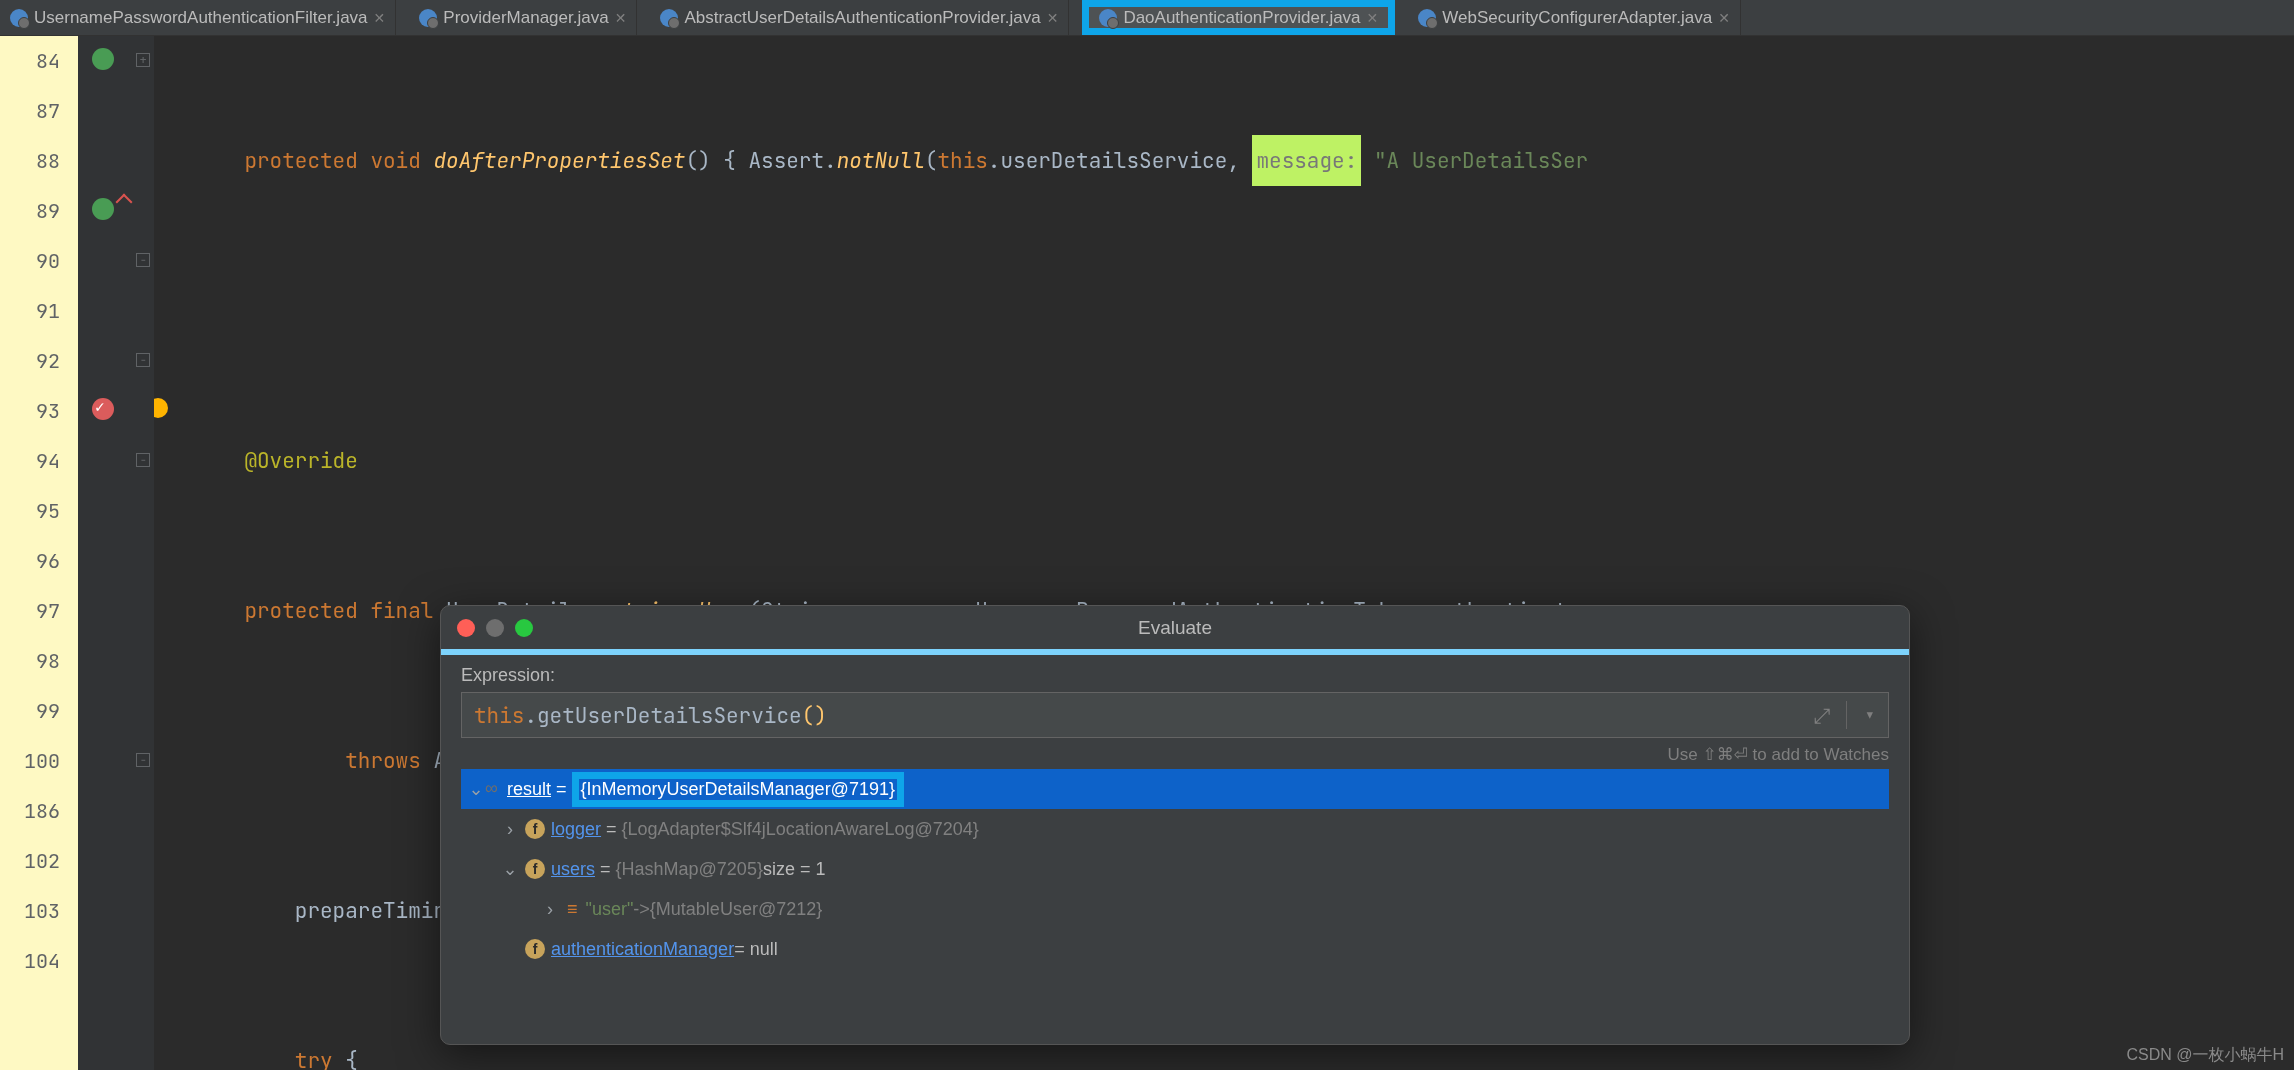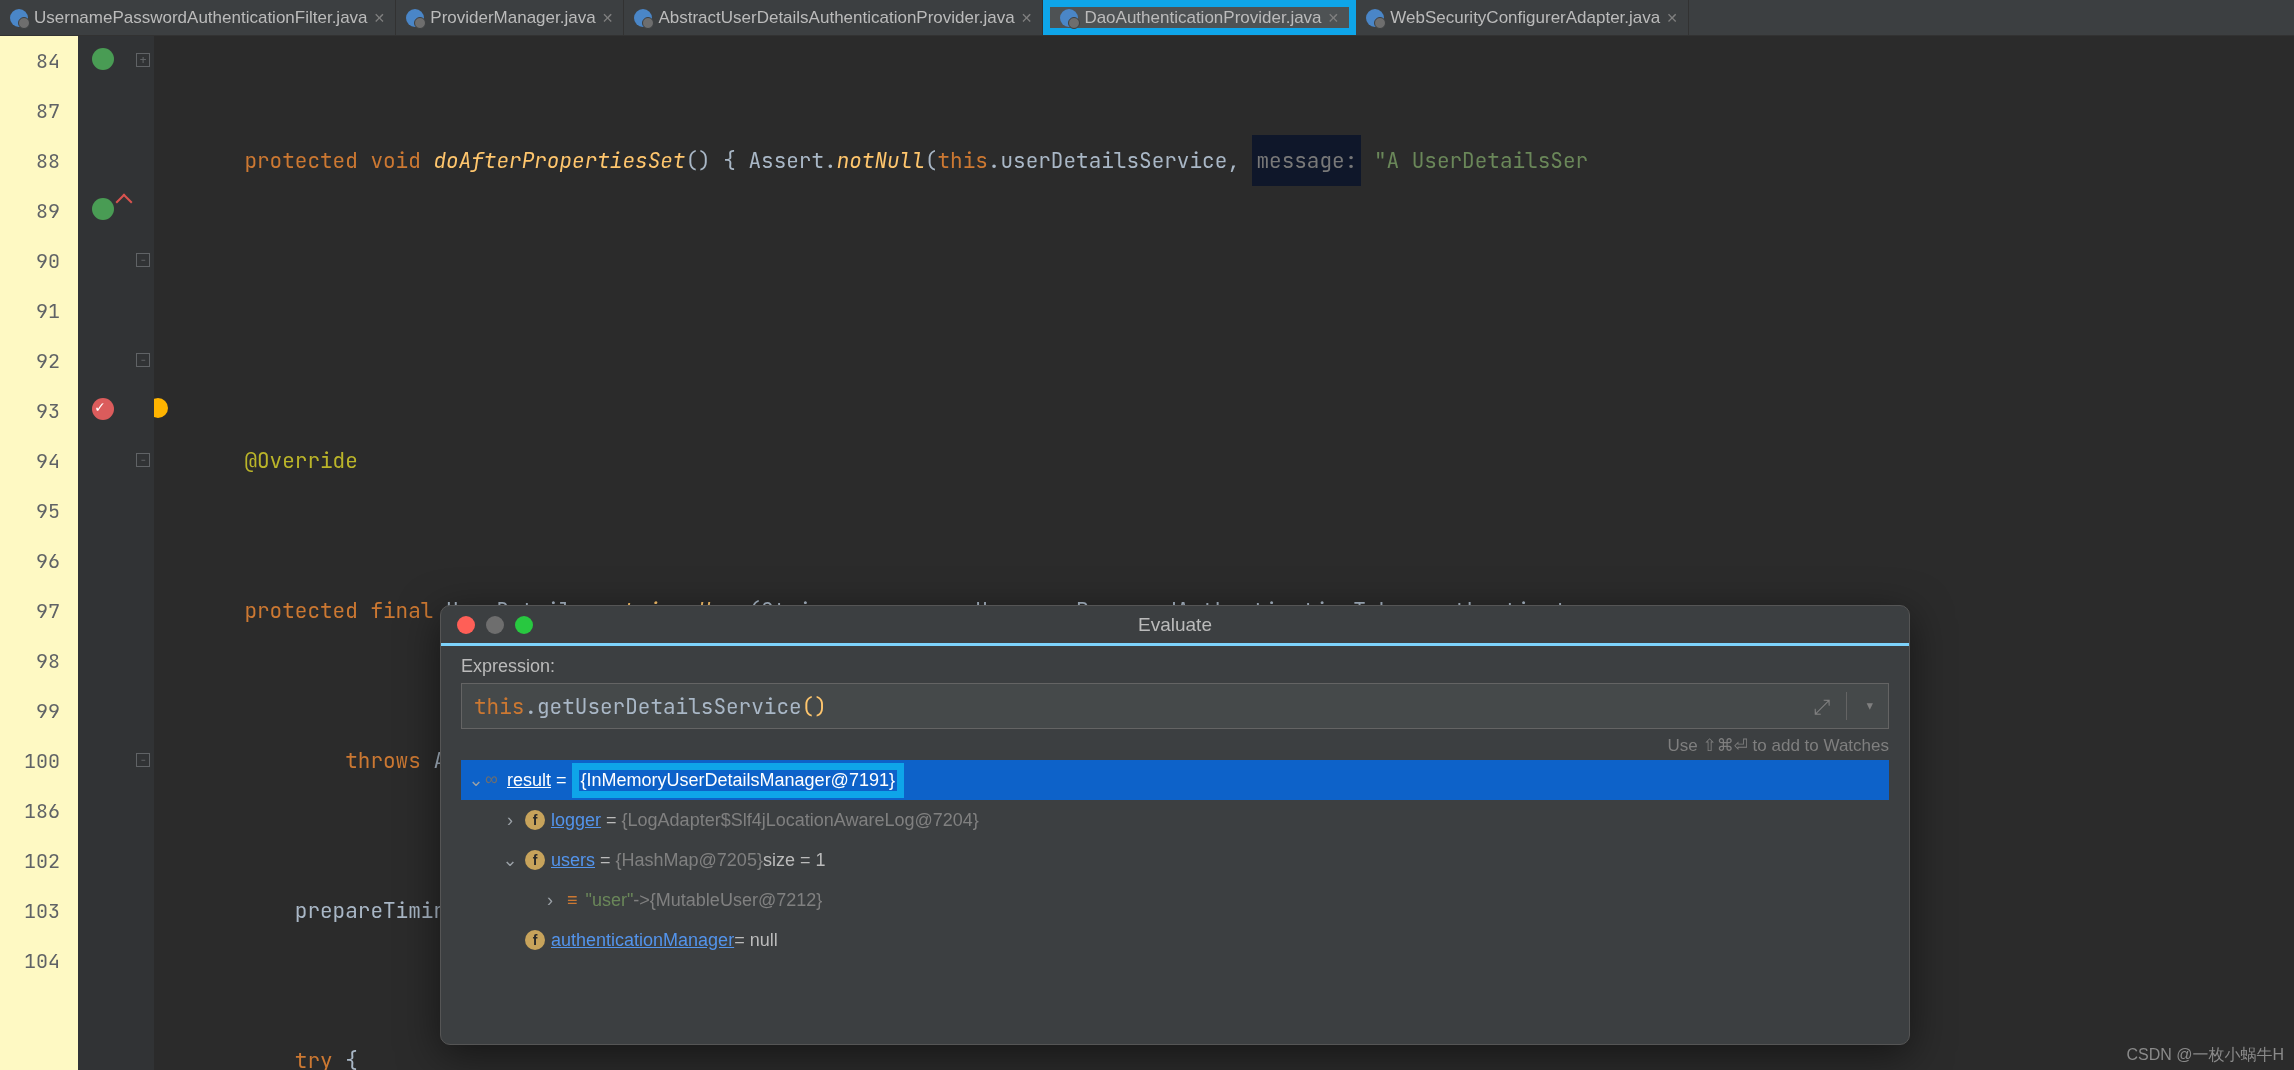--- a/index.html
+++ b/index.html
@@ -1,19 +1,19 @@
 <!DOCTYPE html>
 <html><head>
 <meta charset="utf-8">
 <style>
 * { margin:0; padding:0; box-sizing:border-box; }
 body { font-family: "JetBrains Mono", Menlo, Consolas, monospace; background:#2b2b2b; color:#a9b7c6; font-size:21px; overflow:hidden; width:2294px; height:1070px; position:relative; }
 
 
-.tabbar { display:flex; align-items:center; height:36px; background:#3c3f41; border-bottom:1px solid #323232; font-size:17px; font-family:-apple-system, "Segoe UI", sans-serif; }
+.tabbar { display:flex; align-items:center; height:36px; background:#3c3f41; border-bottom:1px solid #323232; font-size:17px; font-family:-apple-system, "Segoe UI", sans-serif;gap:13px; }
 .tab { display:flex; align-items:center; gap:6px; padding:0 10px; height:100%; color:#bbbbbb; border-right:1px solid #323232; cursor:pointer; }
 .tab.active { background:#4e5254; border:7px solid #0ea5e9; }
 .tab .ficon { width:18px; height:18px; display:inline-block; border-radius:50%; background:#4a86c7; position:relative; }
 .tab .ficon::after { content:""; position:absolute; right:-2px; bottom:-2px; width:10px; height:10px; border-radius:50%; background:#6e6e6e; border:1px solid #3c3f41; }
 .tab .close { color:#7f7f7f; font-size:14px; }
 
 
 .editor { display:flex; height:calc(100% - 36px); }
 .gutter { width:78px; background:#fef9c3; color:#606366; text-align:right; padding-right:18px; font-size:20px; line-height:50px; }
 .gutter .g { position:relative; }
@@ -29,25 +29,25 @@
 .foldmk { position:absolute; width:14px; height:14px; border:1px solid #606366; background:#313335; left:2px; display:flex; align-items:center; justify-content:center; color:#606366; font-size:12px; }
 
 .code { flex:1; position:relative; line-height:50px; white-space:pre; overflow:hidden; }
 .line { padding-left:40px; height:50px; }
 
 
 .kw { color:#cc7832; }
 .ann { color:#bbb529; }
 .mth { color:#ffc66d; font-style:italic; }
 .str { color:#6a8759; }
-.hint { color:#787878; background:#0f172a; padding:12px 4px; font-style:normal; }
+.hint { color:#787878; background:#bef264; padding:12px 4px; font-style:normal; }
 
 
 .popup { position:absolute; top:605px; left:440px; width:1470px; height:440px; background:#3c3f41; border:1px solid #555; border-radius:10px; box-shadow:0 10px 40px rgba(0,0,0,.5); font-family:-apple-system,"Segoe UI",sans-serif; }
-.pophead { height:40px; display:flex; align-items:center; position:relative; border-bottom:3px solid #7dd3fc; }
+.pophead { height:49px; display:flex; align-items:center; position:relative; border-bottom:6px solid #7dd3fc; }
 .dots { display:flex; gap:11px; margin-left:16px; }
 .dot { width:18px; height:18px; border-radius:50%; }
 .dot.r{background:#ff5f57}.dot.y{background:#6e6e6e}.dot.g{background:#28c840}
 .poptitle { position:absolute; left:0; right:0; text-align:center; color:#bbbbbb; font-size:19px; }
 .popup .body { padding:10px 20px; }
 .plabel { color:#bbbbbb; font-size:18px; margin-bottom:6px; }
 .exprfield { display:flex; align-items:center; background:#45494a; border:1px solid #646464; height:46px; padding:0 12px; font-family:"JetBrains Mono",Menlo,monospace; font-size:21px; color:#a9b7c6; }
 .exprfield .dd { margin-left:auto; display:flex; align-items:center; gap:10px; color:#7f7f7f; }
 .exprfield .sep { width:1px; height:28px; background:#646464; margin:0 6px;}
 .hintline { text-align:right; color:#7f7f7f; font-size:17px; margin-top:6px; }

